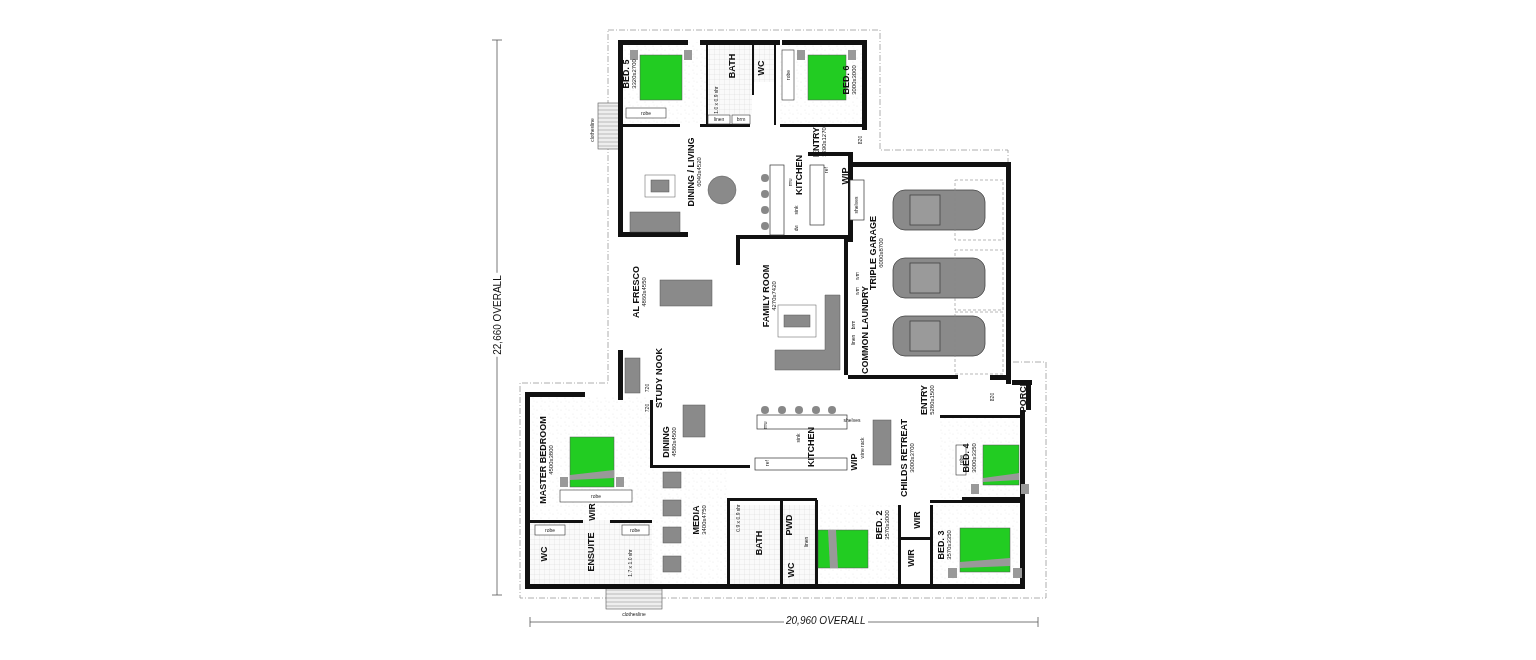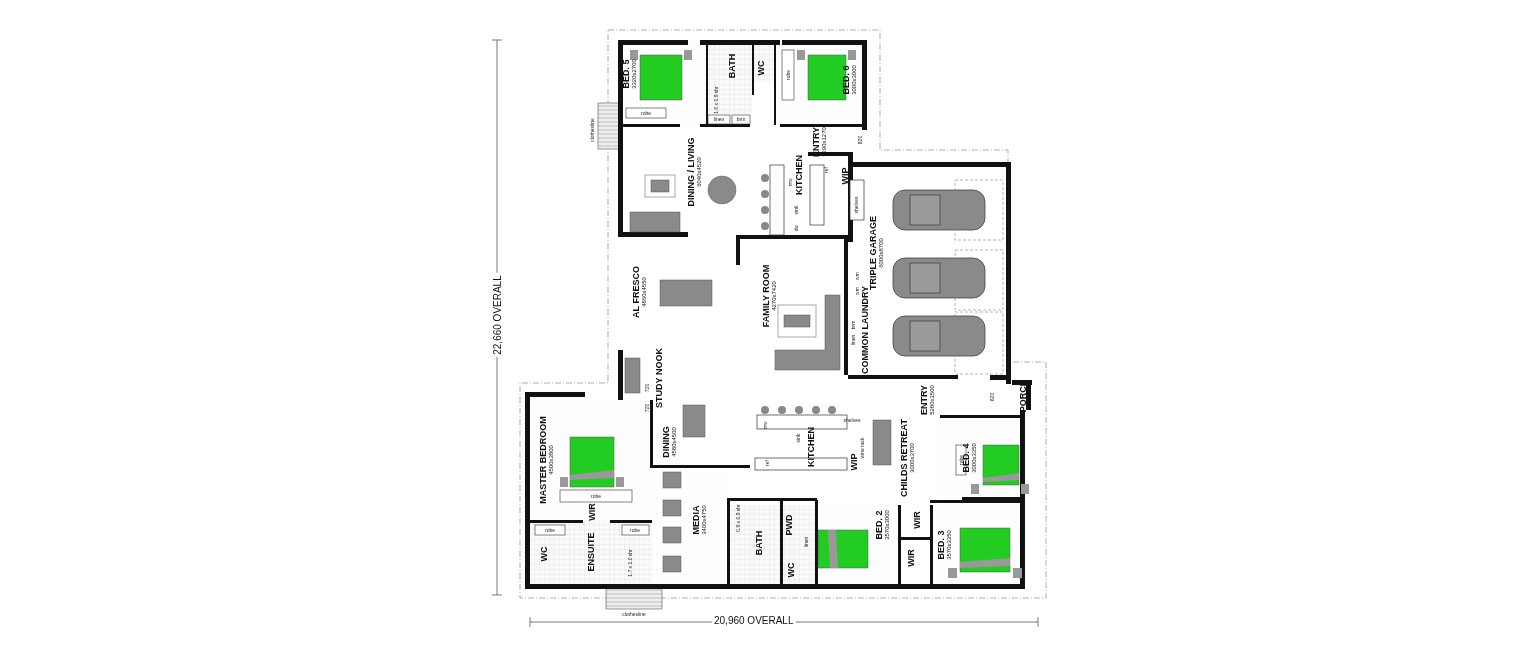--- a/index.html
+++ b/index.html
@@ -358,14 +358,14 @@
 <div class="small" style="left:857px;top:291px;">wm</div>
 <div class="small" style="left:853px;top:340px;">linen</div>
 <div class="small" style="left:853px;top:325px;">brm</div>
 <div class="small" style="left:806px;top:542px;">linen</div>
 <div class="small" style="left:961px;top:460px;">robe</div>
 <div class="small" style="left:647px;top:388px;">720</div>
 <div class="small" style="left:647px;top:408px;">720</div>
 <div class="small" style="left:592px;top:130px;">clothesline</div>
 <div class="small" style="left:634px;top:614px;transform:translate(-50%,-50%);">clothesline</div>
 
-<div class="dimtxt" style="left:712px;top:615px;">20,960 OVERALL</div>
+<div class="dimtxt" style="left:784px;top:615px;font-style:italic;">20,960 OVERALL</div>
 <div class="dimtxt" style="left:497px;top:315px;transform:translate(-50%,-50%) rotate(-90deg);">22,660 OVERALL</div>
 
 </body></html>

